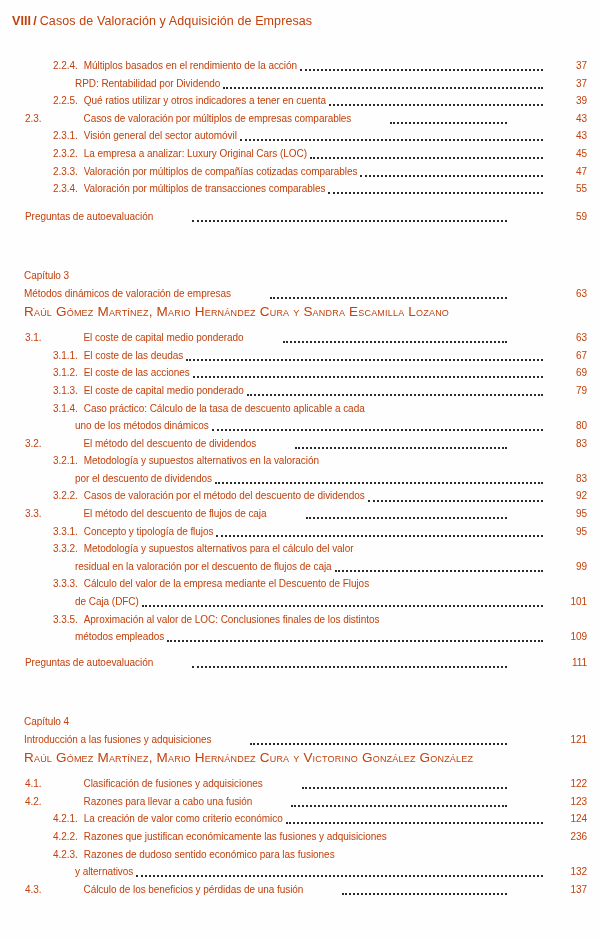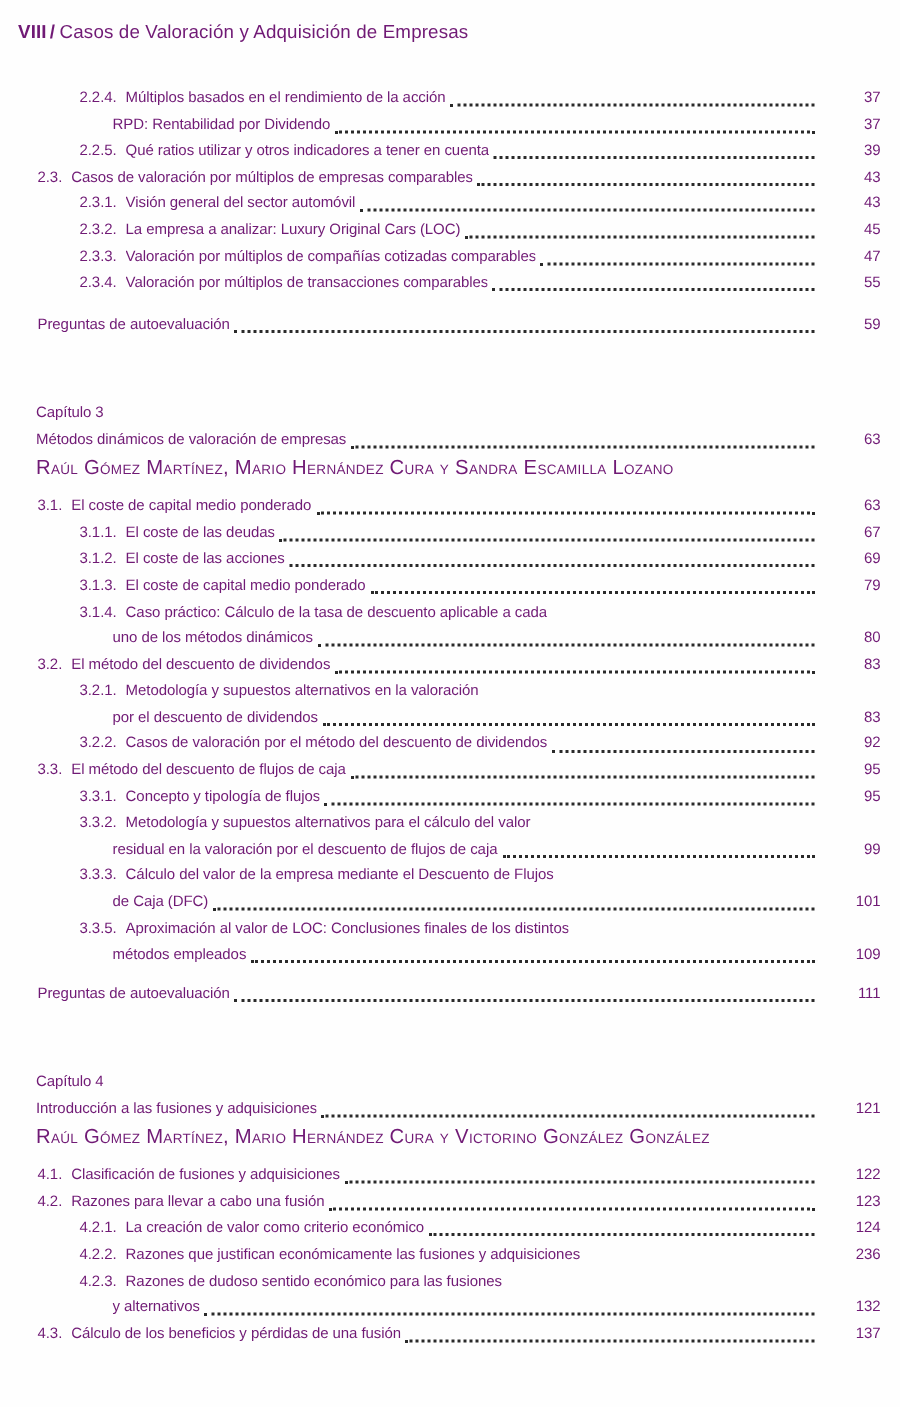--- a/index.html
+++ b/index.html
@@ -6,21 +6,21 @@
     margin: 0;
     padding: 0;
     background: #ffffff;
   }
   .page {
     position: relative;
     box-sizing: border-box;
     width: 600px;
     height: 938px;
     background: #fefefe;
-    color: #701a75;
+    color: #c2410c;
     font-family: "Liberation Sans", sans-serif;
     padding: 14px 13px 0 12px;
     overflow: hidden;
   }
   .page-header {
     font-size: 12.5px;
     line-height: 15px;
     margin-bottom: 28px;
     letter-spacing: 0.1px;
   }
@@ -46,21 +46,21 @@
     margin: 0 2px 3.5px 3px;
     border-bottom: 2px dotted #2a2a2a;
   }
   .row .leader.nodots { border-bottom-color: transparent; }
   .row .page-num {
     flex: 0 0 30px;
     margin-left: 12px;
     text-align: right;
   }
 
-  .ind0 { padding-left: 13px; }
+  .ind0 { padding-left: 13px; gap: 36px; }
   .ind1 { padding-left: 41px; }
   .ind2 { padding-left: 63px; }
 
   .row.bold, .row.title { font-weight: normal; }
   .row.label, .row.title, .row.authors { padding-left: 12px; }
   .row.authors {
     font-variant: small-caps;
     font-size: 13.5px;
     letter-spacing: 0.2px;
   }

